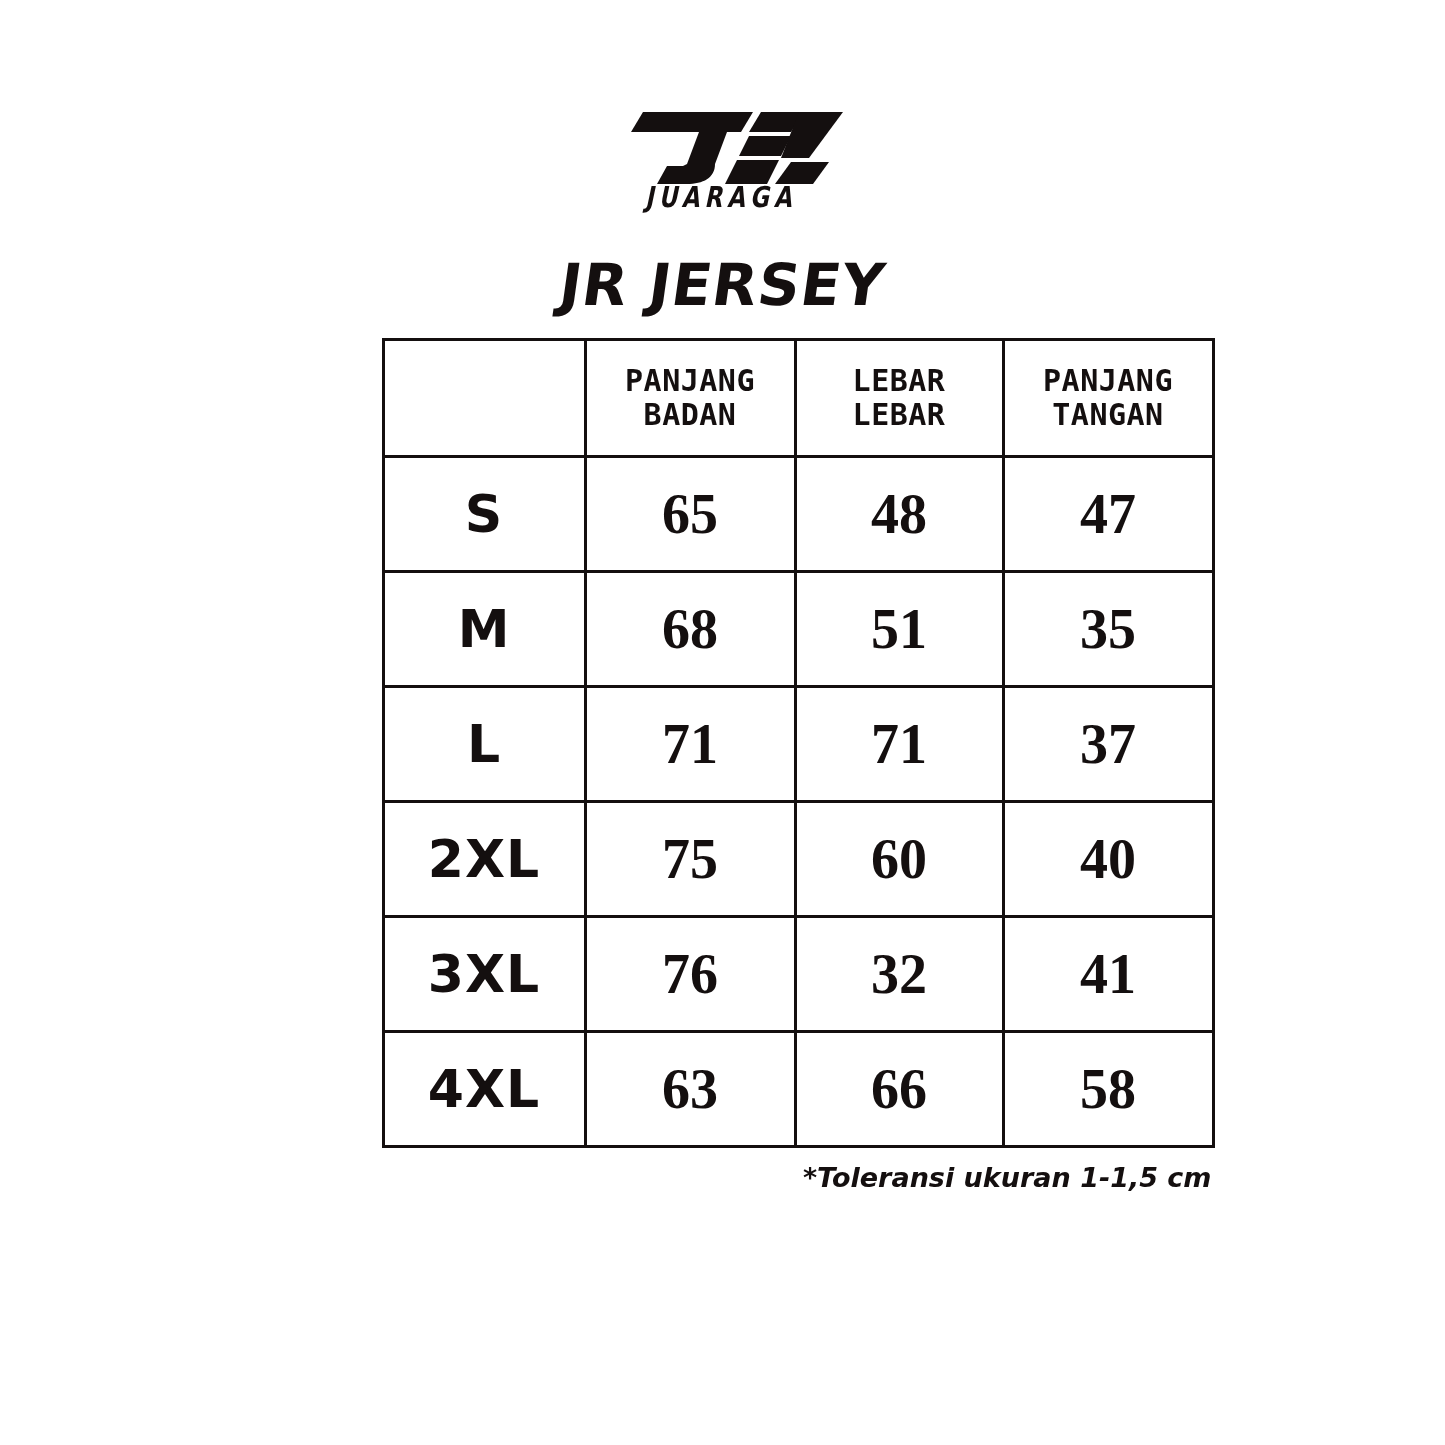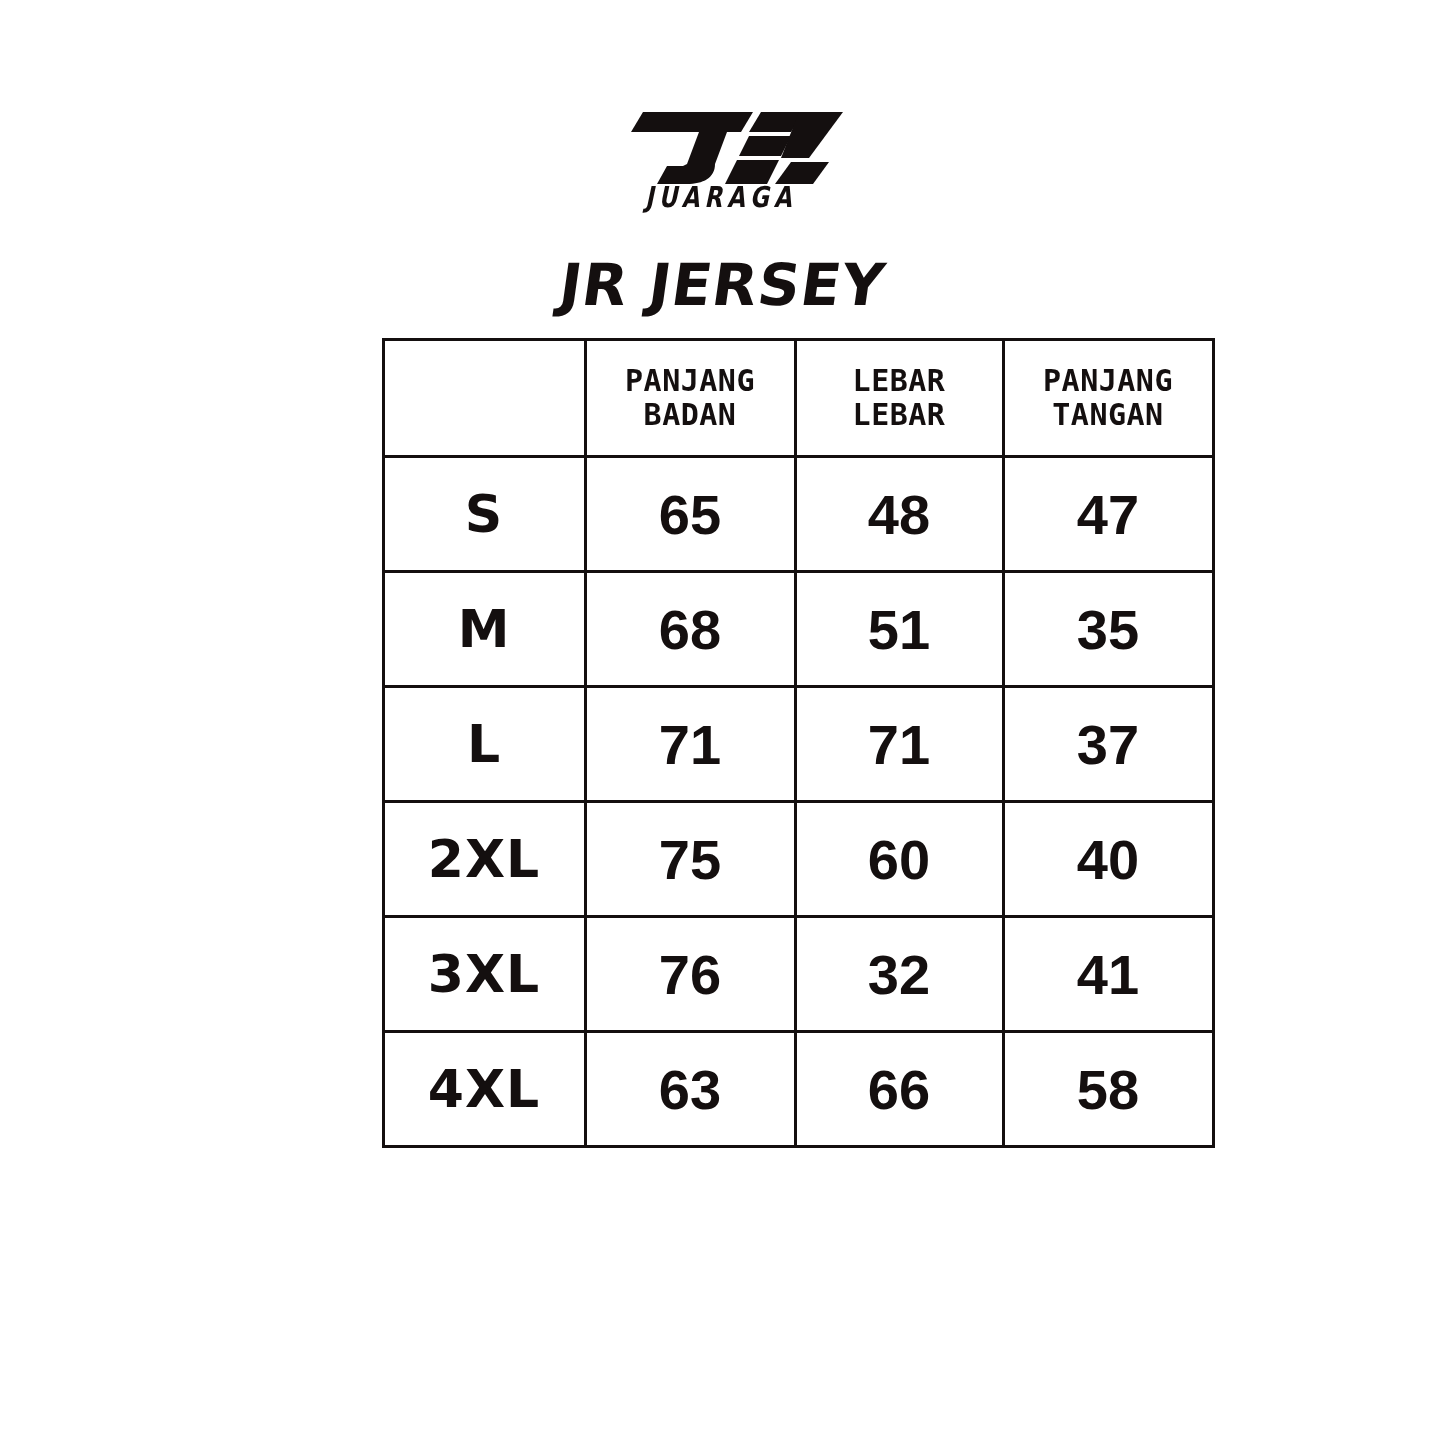--- a/index.html
+++ b/index.html
@@ -96,21 +96,21 @@
     height: 115px;
     padding: 0;
   }
   td.size-label {
     font-family: "DejaVu Sans", sans-serif;
     font-weight: 700;
     font-size: 52px;
     letter-spacing: 1px;
   }
   td.value {
-    font-family: Liberation Sans, sans-serif;
+    font-family: Liberation Serif, serif;
     font-weight: 700;
     font-size: 56px;
     letter-spacing: 0px;
   }
 
   .note {
     width: 830px;
     text-align: right;
     margin-top: 14px;
     font-family: "DejaVu Sans", sans-serif;
@@ -201,15 +201,16 @@
           <td class="value">41</td>
         </tr>
         <tr>
           <td class="size-label">4XL</td>
           <td class="value">63</td>
           <td class="value">66</td>
           <td class="value">58</td>
         </tr>
       </tbody>
     </table>
+    <div class="note">*Toleransi ukuran 1-1,5 cm</div>
   </div>
 
 </div>
 
 </body></html>

